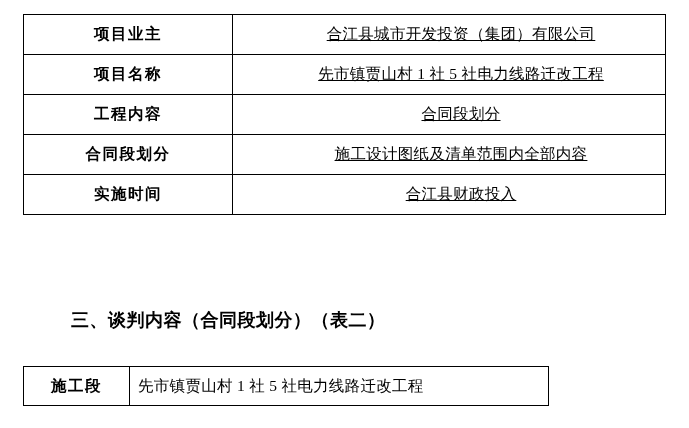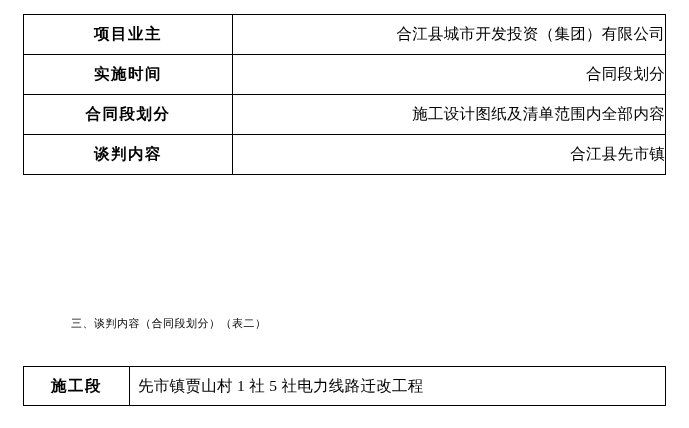--- a/index.html
+++ b/index.html
@@ -40,56 +40,57 @@
   .table-one td.label-cell {
     width: 208px;
     height: 39px;
     text-align: center;
     font-weight: bold;
     font-size: 15.5px;
     letter-spacing: 1px;
   }
   .table-one td.value-cell {
     height: 39px;
-    text-align: right;
+    text-align: center;
     font-size: 15.5px;
     padding-left: 24px;
     letter-spacing: 0.3px;
+    text-decoration: underline;
   }
   .label-inner {
     display: block;
     width: 100%;
     text-align: center;
   }
   
   .lbl-4 { letter-spacing: 1.5px; }
   .lbl-2 {
     display: inline-block;
     letter-spacing: 1.5px;
     padding: 0 26px;
   }
 
   
   .section-heading {
     position: absolute;
     left: 23px;
-    top: 316px;
+    top: 308px;
     width: 643px;
-    font-size: 11px;
-    font-weight: normal;
+    font-size: 18px;
+    font-weight: bold;
     text-indent: 48px;
     letter-spacing: 0.5px;
   }
 
   
   .table-two {
     position: absolute;
     left: 23px;
     top: 366px;
-    width: 643px;
+    width: 526px;
   }
   .table-two td.label-cell {
     width: 105px;
     height: 38px;
     text-align: center;
     font-weight: bold;
     font-size: 15.5px;
     letter-spacing: 1.5px;
   }
   .table-two td.value-cell {
@@ -110,40 +111,48 @@
       <tr>
         <td class="label-cell">
           <span class="label-inner lbl-4">项目业主</span>
         </td>
         <td class="value-cell">
           <span>合江县城市开发投资（集团）有限公司</span>
         </td>
       </tr>
       <tr>
         <td class="label-cell">
-          <span class="label-inner lbl-4">实施时间</span>
+          <span class="label-inner lbl-4">项目名称</span>
+        </td>
+        <td class="value-cell">
+          <span>先市镇贾山村 1 社 5 社电力线路迁改工程</span>
+        </td>
+      </tr>
+      <tr>
+        <td class="label-cell">
+          <span class="label-inner lbl-4">工程内容</span>
         </td>
         <td class="value-cell">
           <span>合同段划分</span>
         </td>
       </tr>
       <tr>
         <td class="label-cell">
           <span class="label-inner lbl-4">合同段划分</span>
         </td>
         <td class="value-cell">
           <span>施工设计图纸及清单范围内全部内容</span>
         </td>
       </tr>
       <tr>
         <td class="label-cell">
-          <span class="label-inner lbl-4">谈判内容</span>
+          <span class="label-inner lbl-4">实施时间</span>
         </td>
         <td class="value-cell">
-          <span>合江县先市镇</span>
+          <span>合江县财政投入</span>
         </td>
       </tr>
     </tbody>
   </table>
 
   <div class="section-heading">三、谈判内容（合同段划分）（表二）</div>
 
   <table class="doc-table table-two">
     <tbody>
       <tr>

